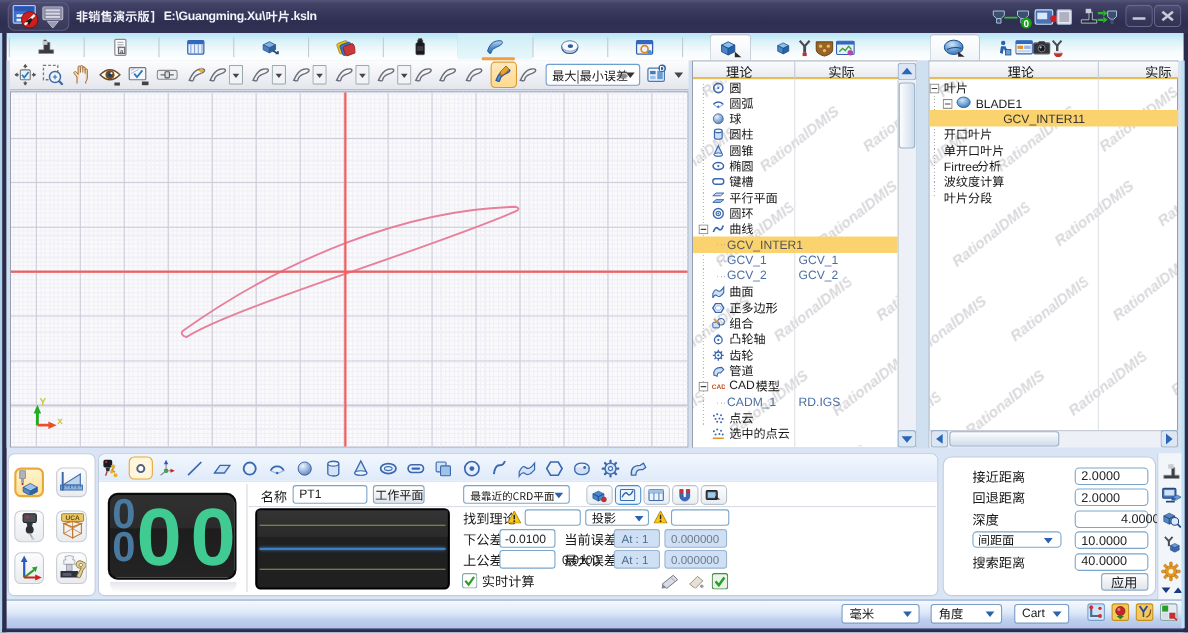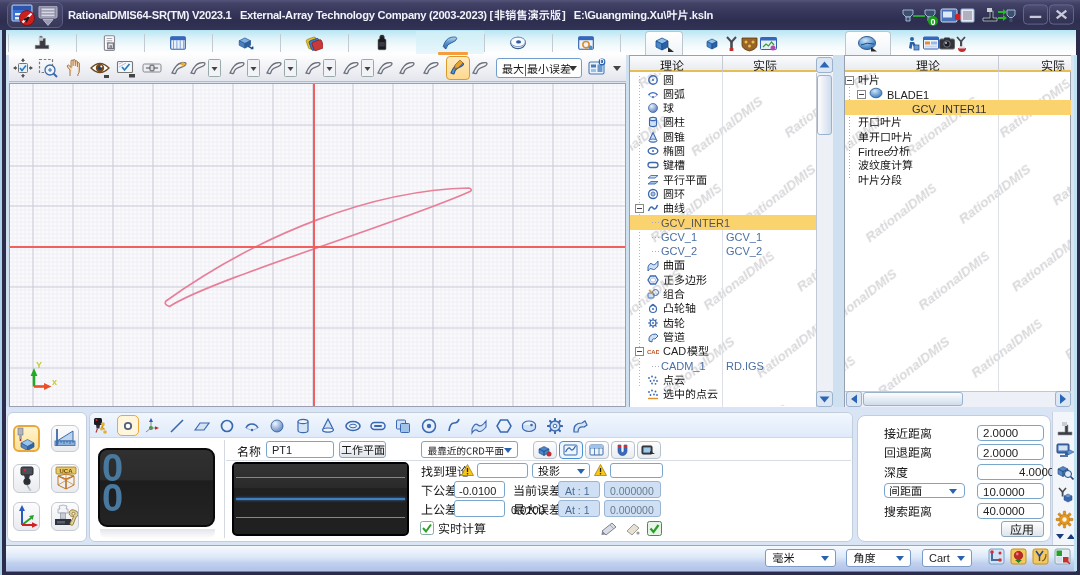--- a/index.html
+++ b/index.html
@@ -18,21 +18,21 @@
 <path d="M11.5 18.5 L20.5 9.5" stroke="#ffffff" stroke-width="2.2"></path>
 <path d="M13 16 l3 -2 l-1 4 l3 -5" stroke="#1a1a1a" stroke-width="1.6" fill="none"></path>
 </svg>
 <svg class="abs" style="left:38px;top:6px" width="22" height="20" viewBox="0 0 22 20">
 <rect x="1" y="0" width="18" height="12" rx="1.5" fill="#8b8ba5" stroke="#b8b8cc" stroke-width="1"></rect>
 <rect x="3.5" y="2.5" width="13" height="1.8" fill="#d8d8e4"></rect>
       <rect x="3.5" y="5.5" width="13" height="1.8" fill="#d8d8e4"></rect>
       <rect x="3.5" y="8.5" width="13" height="1.8" fill="#d8d8e4"></rect>
 <path d="M5 13.5 h10 l-5 6 z" fill="#9a9ab2" stroke="#c5c5d8" stroke-width="0.8"></path>
 </svg>
-<div style="position:absolute;left:68px;top:7px;height:16px;display:flex;align-items:center;font:bold 11.2px 'Liberation Sans',sans-serif;letter-spacing:-0.3px;color:#f2f2fa;white-space:pre"><span>RationalDMIS64-SR(TM) V2023.1&nbsp;&nbsp; External-Array Technology Company (2003-2023) [</span><svg class="" width="69" height="14" viewBox="0 -11.5 69 14.4" style="overflow:visible">
+<div style="position:absolute;left:68px;top:7px;height:16px;display:flex;align-items:center;font:bold 11.2px 'Liberation Sans',sans-serif;letter-spacing:-0.3px;color:#f2f2fa;white-space:pre"><svg class="" width="69" height="14" viewBox="0 -11.5 69 14.4" style="overflow:visible">
         <path fill="#f2f2fa" d="M6.4 -9.7V1.0H7.9V-1.6H11.1V-2.9H7.9V-4.3H10.6V-5.6H7.9V-6.9H10.9V-8.2H7.9V-9.7ZM0.5 -2.9V-1.5H3.7V1.0H5.2V-9.7H3.7V-8.2H0.8V-6.9H3.7V-5.6H0.9V-4.3H3.7V-2.9Z M16.4 -8.9C16.8 -8.2 17.2 -7.3 17.3 -6.8L18.5 -7.4C18.3 -7.9 17.9 -8.8 17.5 -9.4ZM21.4 -9.5C21.2 -8.8 20.7 -7.9 20.4 -7.3L21.5 -6.9C21.8 -7.4 22.2 -8.2 22.6 -9.0ZM12.1 -4.2V-2.9H13.6V-1.1C13.6 -0.6 13.2 -0.3 13.0 -0.2C13.2 0.1 13.5 0.7 13.6 1.0C13.8 0.8 14.2 0.6 16.2 -0.5C16.2 -0.8 16.1 -1.3 16.0 -1.7L14.8 -1.1V-2.9H16.3V-4.2H14.8V-5.3H16.0V-6.5H13.0C13.1 -6.7 13.3 -7.0 13.5 -7.2H16.2V-8.5H14.2C14.3 -8.8 14.4 -9.1 14.5 -9.4L13.4 -9.7C13.0 -8.7 12.4 -7.8 11.7 -7.1C11.9 -6.8 12.2 -6.1 12.3 -5.8L12.7 -6.2V-5.3H13.6V-4.2ZM17.8 -3.3H21.0V-2.4H17.8ZM17.8 -4.4V-5.3H21.0V-4.4ZM18.8 -9.8V-6.5H16.6V1.0H17.8V-1.2H21.0V-0.5C21.0 -0.3 20.9 -0.3 20.8 -0.3C20.6 -0.3 20.1 -0.3 19.6 -0.3C19.7 0.0 19.9 0.6 19.9 1.0C20.8 1.0 21.3 0.9 21.7 0.7C22.1 0.5 22.2 0.1 22.2 -0.4V-6.6L21.0 -6.5H20.1V-9.8Z M25.8 -9.8C25.2 -8.5 24.3 -7.2 23.2 -6.4C23.5 -6.1 24.0 -5.6 24.2 -5.3C24.4 -5.5 24.6 -5.8 24.9 -6.0V-2.9H26.2V-3.3H33.6V-4.3H30.0V-4.8H32.7V-5.7H30.0V-6.2H32.7V-7.1H30.0V-7.6H33.3V-8.6H30.1C29.9 -9.0 29.7 -9.4 29.5 -9.8L28.2 -9.4C28.4 -9.2 28.5 -8.9 28.6 -8.6H26.7C26.8 -8.9 27.0 -9.1 27.1 -9.4ZM24.8 -2.7V1.1H26.2V0.6H31.5V1.1H32.9V-2.7ZM26.2 -0.5V-1.6H31.5V-0.5ZM28.6 -6.2V-5.7H26.2V-6.2ZM28.6 -7.1H26.2V-7.6H28.6ZM28.6 -4.8V-4.3H26.2V-4.8Z M34.8 -5.5C35.4 -5.2 36.2 -4.7 36.6 -4.4L37.4 -5.6C36.9 -5.9 36.1 -6.3 35.5 -6.5ZM35.1 -0.1 36.3 0.8C36.8 -0.4 37.4 -1.7 37.9 -2.9L36.8 -3.7C36.3 -2.4 35.6 -1.0 35.1 -0.1ZM35.5 -8.6C36.1 -8.3 36.9 -7.8 37.3 -7.5L38.0 -8.5V-6.7H38.9V-5.9H40.9V-5.4H38.4V-1.2H39.9C39.2 -0.7 38.2 -0.3 37.3 -0.1C37.6 0.2 38.1 0.7 38.3 1.0C39.3 0.6 40.4 -0.0 41.2 -0.7L39.9 -1.2H42.8L42.0 -0.6C42.8 -0.2 43.9 0.5 44.4 1.0L45.5 0.1C45.0 -0.2 44.1 -0.8 43.3 -1.2H44.9V-5.4H42.2V-5.9H44.3V-6.7H45.3V-8.9H42.3C42.2 -9.2 42.0 -9.6 41.9 -9.9L40.5 -9.6C40.6 -9.4 40.7 -9.1 40.8 -8.9H38.0V-8.7C37.5 -9.0 36.8 -9.4 36.2 -9.6ZM39.2 -7.0V-7.7H44.0V-7.0ZM39.6 -2.8H40.9V-2.2H39.6ZM42.2 -2.8H43.6V-2.2H42.2ZM39.6 -4.4H40.9V-3.8H39.6ZM42.2 -4.4H43.6V-3.8H42.2Z M48.3 -4.0C47.9 -2.9 47.1 -1.6 46.3 -0.9C46.6 -0.7 47.2 -0.3 47.5 -0.0C48.3 -0.9 49.2 -2.3 49.7 -3.7ZM53.7 -3.6C54.5 -2.4 55.2 -0.9 55.5 0.0L56.9 -0.6C56.6 -1.6 55.8 -3.0 55.0 -4.1ZM47.7 -9.0V-7.7H55.8V-9.0ZM46.6 -6.3V-4.9H51.0V-0.6C51.0 -0.5 51.0 -0.4 50.7 -0.4C50.5 -0.4 49.7 -0.4 49.0 -0.4C49.3 -0.0 49.5 0.6 49.5 1.0C50.5 1.0 51.3 1.0 51.8 0.8C52.4 0.6 52.5 0.2 52.5 -0.6V-4.9H56.9V-6.3Z M58.5 -9.5V-5.0C58.5 -3.4 58.5 -1.2 57.8 0.2C58.1 0.4 58.5 0.8 58.7 1.1C59.4 0.0 59.6 -1.5 59.7 -3.0H60.8V1.0H62.0V-4.2H59.8L59.8 -5.0V-5.5H62.6V-6.7H61.8V-9.8H60.6V-6.7H59.8V-9.5ZM67.0 -5.3C66.8 -4.4 66.5 -3.6 66.1 -2.8C65.8 -3.6 65.5 -4.4 65.2 -5.3ZM63.0 -9.1V-5.2C63.0 -3.6 62.9 -1.1 62.0 0.4C62.4 0.5 62.9 0.9 63.1 1.1C63.3 0.8 63.5 0.4 63.6 0.1C63.9 0.3 64.2 0.8 64.4 1.1C65.0 0.7 65.7 0.2 66.2 -0.4C66.6 0.2 67.1 0.7 67.7 1.1C68.0 0.7 68.4 0.2 68.7 -0.0C68.0 -0.4 67.4 -0.9 67.0 -1.5C67.7 -2.8 68.2 -4.4 68.4 -6.4L67.6 -6.6L67.3 -6.6H64.3V-8.0C65.8 -8.1 67.3 -8.2 68.6 -8.5L67.8 -9.7C66.6 -9.4 64.7 -9.2 63.0 -9.1ZM65.4 -1.6C64.9 -1.0 64.4 -0.5 63.7 -0.1C64.2 -1.6 64.3 -3.3 64.3 -4.7C64.6 -3.6 64.9 -2.5 65.4 -1.6Z"></path>
       </svg><span>]&nbsp;&nbsp; E:\Guangming.Xu\</span><svg class="" width="23" height="14" viewBox="0 -11.5 23 14.4" style="overflow:visible">
         <path fill="#f2f2fa" d="M0.8 -8.6V-1.0H2.0V-1.9H4.5V-4.6H7.0V1.0H8.5V-4.6H11.2V-6.0H8.5V-9.6H7.0V-6.0H4.5V-8.6ZM2.0 -7.3H3.2V-3.2H2.0Z M13.4 -9.5V-5.6C13.4 -3.7 13.2 -1.6 11.8 -0.0C12.1 0.2 12.6 0.7 12.8 1.1C13.8 0.0 14.3 -1.2 14.6 -2.6H19.0V1.0H20.5V-4.0H14.8C14.8 -4.5 14.8 -5.0 14.8 -5.5H21.9V-6.9H19.1V-9.8H17.6V-6.9H14.8V-9.5Z"></path>
       </svg><span>.ksln</span></div>
 <svg class="abs" style="left:900px;top:7px" width="175" height="20" viewBox="0 0 175 20">
 
 <g stroke="#a8c4e0" stroke-width="0.9" fill="#3d4f6e">
 <path d="M3 3 h10 v4 l-3 3 h-4 l-3 -3 z"></path>
         <path d="M6 10 h4 v4 h-4 z"></path>
 <path d="M25 3 h10 v4 l-3 3 h-4 l-3 -3 z"></path>
@@ -756,20 +756,21 @@
       <rect x="8" y="1" width="2" height="3" rx="0.6" fill="#3a68b0" transform="rotate(225 9 9)"></rect>
       <rect x="8" y="1" width="2" height="3" rx="0.6" fill="#3a68b0" transform="rotate(270 9 9)"></rect>
       <rect x="8" y="1" width="2" height="3" rx="0.6" fill="#3a68b0" transform="rotate(315 9 9)"></rect>
     </svg>
 <svg class="abs" style="left:571px;top:417px" width="18" height="18" viewBox="0 0 18 18">
       <path d="M3 15 q-1 -9 8 -9 l3 -2 2 4 -3 2 q-6 -1 -6 5z" fill="#d4e4f6" stroke="#3a68b0" stroke-width="1.2"></path>
     </svg>
 <div style="position:absolute;left:98px;top:448px;width:117px;height:79px;background:linear-gradient(#303030 0%,#2b2b2b 40%,#1d1d1d 41%,#242424 100%);border:2px solid #0a0a0a;border-radius:9px"></div>
 <div style="position:absolute;left:102px;top:447px;font:700 38px 'Liberation Sans', sans-serif;color:#49799e;white-space:pre;">0</div>
 <div style="position:absolute;left:102px;top:477px;font:700 38px 'Liberation Sans', sans-serif;color:#49799e;white-space:pre;">0</div>
+<div style="position:absolute;left:124px;top:446px;font:700 74px 'Liberation Sans', sans-serif;color:#40cb92;white-space:pre;letter-spacing:8px">00</div>
 <div style="position:absolute;left:100px;top:529px;width:115px;height:10px;background:linear-gradient(#c8ccd4,rgba(255,255,255,0));opacity:0.5;border-radius:0 0 8px 8px"></div>
 <div style="position:absolute;left:224px;top:440px;width:1px;height:98px;background:#d4d8e0"></div>
 <div style="position:absolute;left:237px;top:444px;line-height:0"><svg class="" width="24" height="15" viewBox="0 -12.0 24 15.0" style="overflow:visible">
         <path fill="#1a1a1a" d="M3.2 -6.3C3.8 -5.9 4.5 -5.4 5.0 -4.9C3.6 -4.1 2.1 -3.6 0.6 -3.3C0.7 -3.1 0.9 -2.7 1.0 -2.4C1.7 -2.6 2.4 -2.8 3.0 -3.0V0.9H3.9V0.3H9.3V0.9H10.2V-4.1H5.4C7.4 -5.1 9.1 -6.6 10.1 -8.6L9.5 -8.9L9.4 -8.9H5.1C5.4 -9.2 5.7 -9.6 5.9 -9.9L4.9 -10.1C4.2 -9.0 2.8 -7.6 0.8 -6.7C1.0 -6.6 1.3 -6.2 1.5 -6.0C2.6 -6.6 3.6 -7.3 4.3 -8.1H8.8C8.1 -7.0 7.0 -6.1 5.8 -5.3C5.3 -5.8 4.5 -6.4 3.9 -6.9ZM9.3 -0.5H3.9V-3.3H9.3Z M18.1 -5.4C17.9 -3.9 17.4 -2.4 16.7 -1.4C16.9 -1.3 17.3 -1.1 17.4 -1.0C18.1 -2.0 18.7 -3.6 19.0 -5.2ZM21.4 -5.3C21.9 -4.0 22.4 -2.2 22.6 -1.1L23.4 -1.4C23.2 -2.5 22.7 -4.2 22.2 -5.5ZM18.4 -10.1C18.1 -8.5 17.6 -7.0 16.9 -6.0V-6.6H15.3V-8.8C15.9 -8.9 16.5 -9.1 16.9 -9.3L16.4 -10.0C15.5 -9.6 14.0 -9.2 12.8 -9.0C12.9 -8.8 13.0 -8.5 13.0 -8.3C13.5 -8.4 14.0 -8.5 14.5 -8.6V-6.6H12.6V-5.8H14.4C13.9 -4.4 13.1 -2.9 12.4 -2.0C12.5 -1.8 12.8 -1.5 12.8 -1.2C13.4 -2.0 14.0 -3.1 14.5 -4.3V1.0H15.3V-4.4C15.7 -3.9 16.2 -3.2 16.4 -2.9L16.9 -3.6C16.7 -3.9 15.7 -5.0 15.3 -5.3V-5.8H16.8L16.7 -5.7C16.9 -5.6 17.3 -5.4 17.5 -5.3C17.9 -5.9 18.3 -6.7 18.6 -7.6H19.8V-0.1C19.8 0.0 19.8 0.1 19.6 0.1C19.5 0.1 18.9 0.1 18.4 0.1C18.5 0.3 18.6 0.7 18.7 0.9C19.5 0.9 20.0 0.9 20.3 0.8C20.6 0.6 20.7 0.4 20.7 -0.1V-7.6H22.4C22.2 -7.2 21.9 -6.7 21.7 -6.3L22.5 -6.1C22.8 -6.8 23.2 -7.6 23.5 -8.4L22.9 -8.5L22.8 -8.5H18.9C19.0 -8.9 19.2 -9.4 19.2 -9.9Z"></path>
       </svg></div>
 <div style="position:absolute;left:266px;top:441px;width:68px;height:17px;background:#fff;border:1px solid #7aa6cc;border-radius:3px"></div>
 <div style="position:absolute;left:272px;top:444px;font:400 11px 'Liberation Sans', sans-serif;color:#222;white-space:pre;">PT1</div>
 <div style="position:absolute;left:339px;top:441px;width:47px;height:17px;background:linear-gradient(#fefefe,#dfe5ec);border:1px solid #8aa6c0;border-radius:3px;box-shadow:0 1px 0 #fff inset"></div>
 <div style="position:absolute;left:341px;top:443px;line-height:0"><svg class="" width="44" height="14" viewBox="0 -11.0 44 13.8" style="overflow:visible">
         <path fill="#1a1a1a" d="M0.6 -0.8V0.0H10.5V-0.8H5.9V-7.1H9.9V-8.0H1.1V-7.1H5.0V-0.8Z M16.8 -9.1C16.2 -7.5 15.3 -5.9 14.4 -4.9C14.5 -4.7 14.9 -4.4 15.0 -4.3C15.6 -4.9 16.1 -5.7 16.6 -6.6H17.3V0.9H18.2V-1.8H21.5V-2.6H18.2V-4.3H21.3V-5.0H18.2V-6.6H21.6V-7.4H17.0C17.2 -7.9 17.4 -8.4 17.6 -8.9ZM14.1 -9.2C13.5 -7.5 12.5 -5.9 11.4 -4.8C11.6 -4.6 11.8 -4.2 11.9 -4.0C12.3 -4.4 12.6 -4.8 13.0 -5.3V0.9H13.8V-6.6C14.2 -7.3 14.6 -8.2 14.9 -9.0Z M23.9 -6.9C24.3 -6.1 24.8 -5.0 24.9 -4.4L25.7 -4.7C25.6 -5.3 25.1 -6.4 24.7 -7.1ZM30.3 -7.2C30.0 -6.4 29.5 -5.3 29.1 -4.6L29.8 -4.4C30.2 -5.0 30.8 -6.1 31.2 -7.0ZM22.6 -3.8V-3.0H27.0V0.9H27.9V-3.0H32.4V-3.8H27.9V-7.7H31.8V-8.5H23.2V-7.7H27.0V-3.8Z M37.3 -3.7H39.6V-2.4H37.3ZM37.3 -4.3V-5.6H39.6V-4.3ZM37.3 -1.8H39.6V-0.5H37.3ZM33.6 -8.5V-7.7H37.9C37.8 -7.3 37.7 -6.8 37.6 -6.3H34.1V0.9H34.9V0.3H42.0V0.9H42.9V-6.3H38.4L38.9 -7.7H43.4V-8.5ZM34.9 -0.5V-5.6H36.5V-0.5ZM42.0 -0.5H40.4V-5.6H42.0Z"></path>

